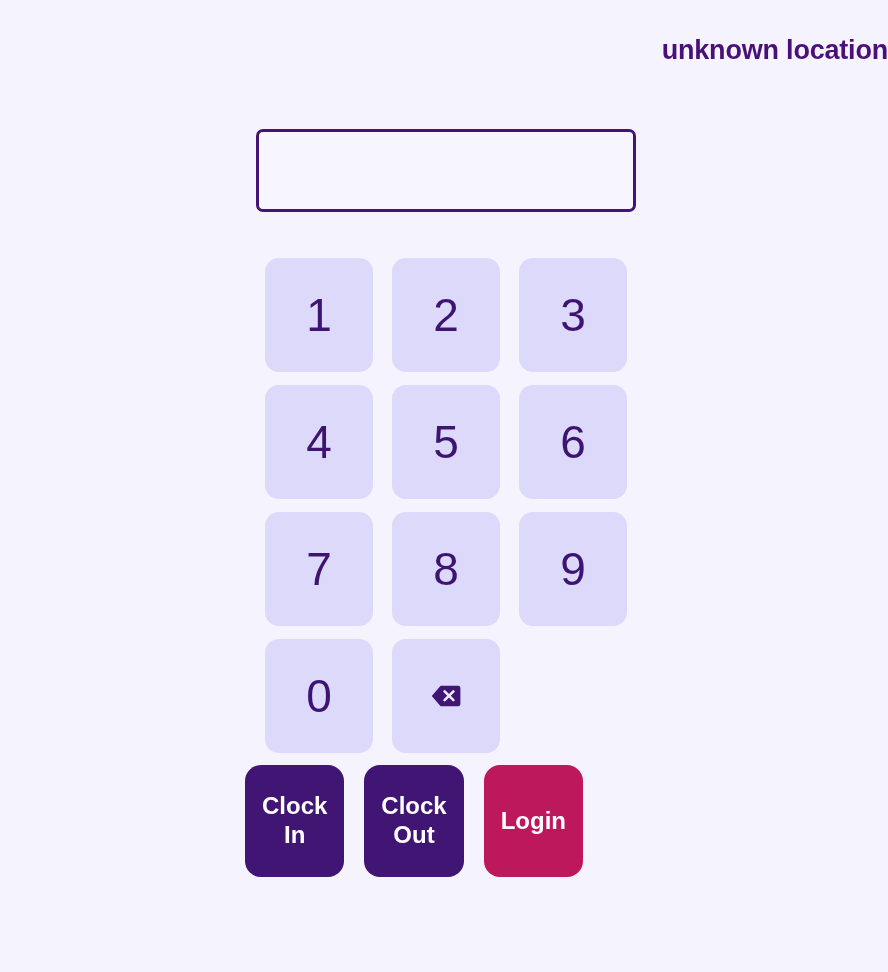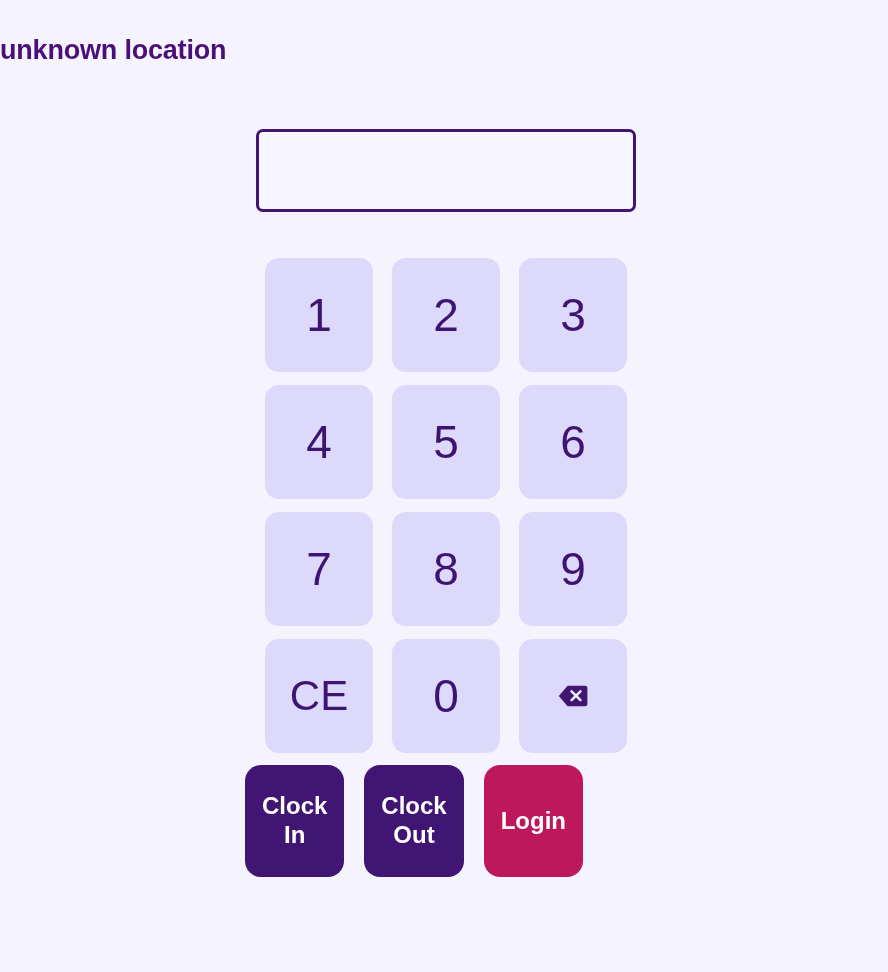--- a/index.html
+++ b/index.html
@@ -21,21 +21,21 @@
     height: 972px;
     box-sizing: border-box;
   }
 
   
   .header {
     position: absolute;
     top: 0;
     left: 0;
     width: 888px;
-    text-align: left;
+    text-align: right;
   }
   .title {
     margin: 0;
     padding-top: 36px;
     font-size: 27px;
     font-weight: bold;
     color: #4a1079;
     letter-spacing: -0.2px;
     line-height: 1.1;
   }
@@ -160,21 +160,20 @@
     <button class="key">3</button>
 
     <button class="key">4</button>
     <button class="key">5</button>
     <button class="key">6</button>
 
     <button class="key">7</button>
     <button class="key">8</button>
     <button class="key">9</button>
 
-    <button class="key key-ce">CE</button>
     <button class="key">0</button>
     <button class="key key-backspace">
       <span>
         <svg width="30" height="22" viewBox="0 0 30 22" xmlns="http://www.w3.org/2000/svg">
           <path d="M9.6 0.8 H27.2 a2.2 2.2 0 0 1 2.2 2.2 V19 a2.2 2.2 0 0 1 -2.2 2.2 H9.6 L0.8 11 Z" fill="#401573"></path>
           <path d="M13.6 6.4 L22.4 15.2 M22.4 6.4 L13.6 15.2" stroke="#efeafb" stroke-width="2.6" stroke-linecap="round"></path>
         </svg>
       </span>
     </button>
 

